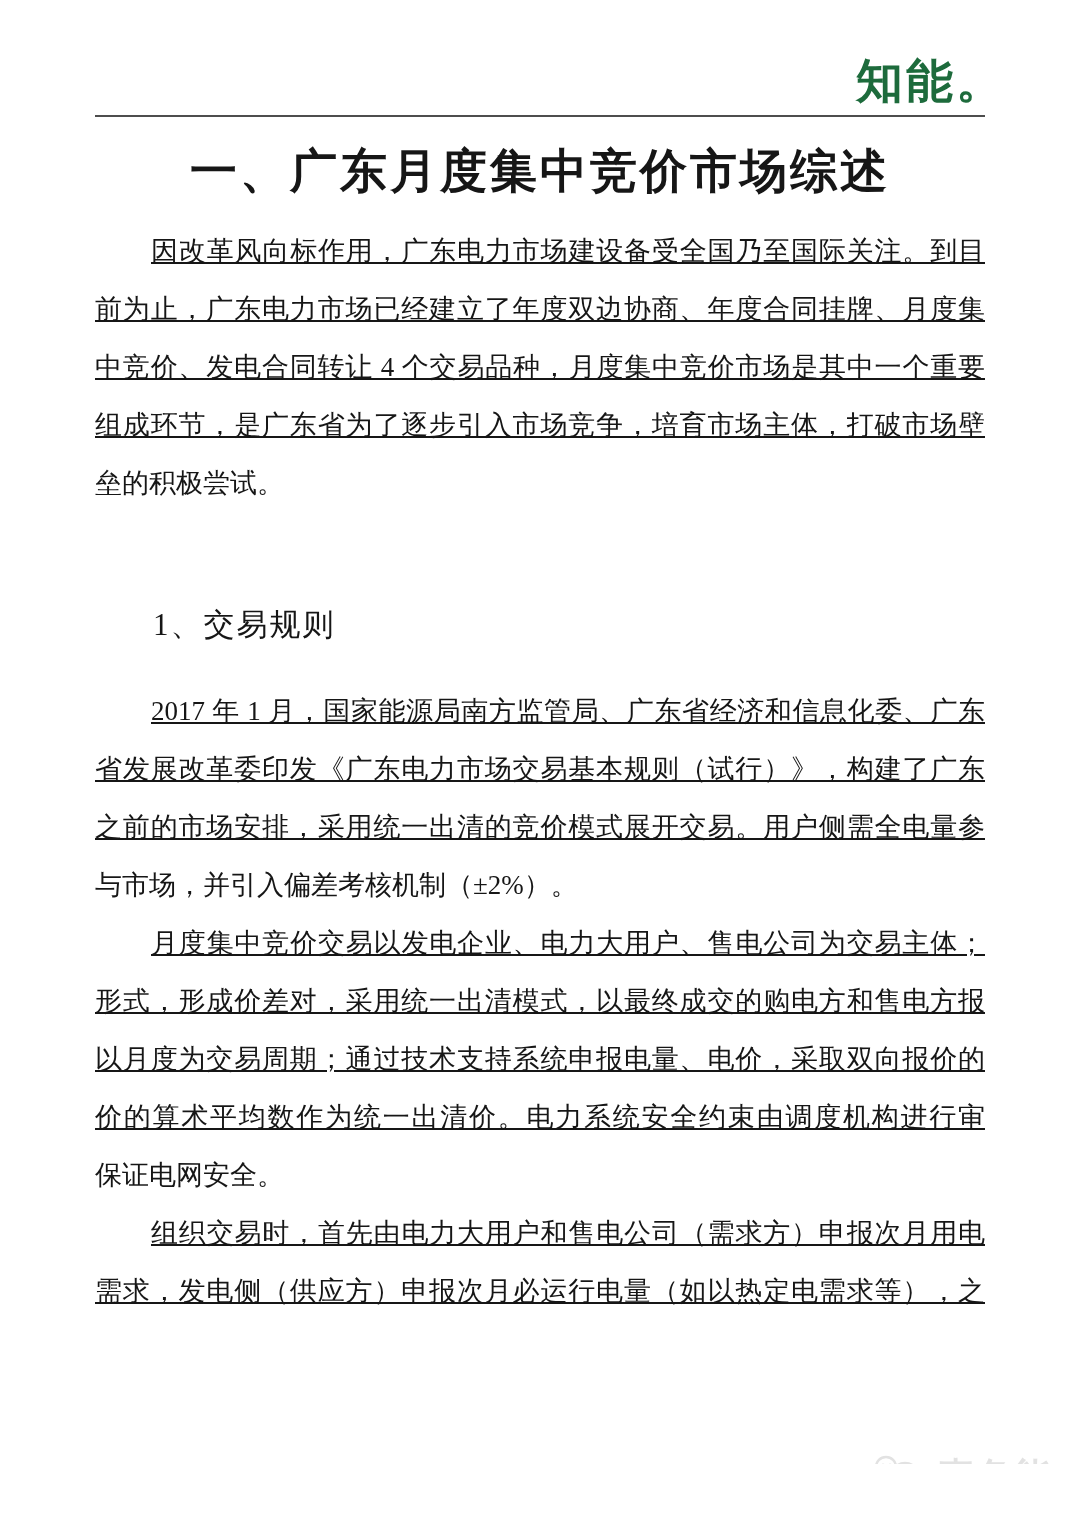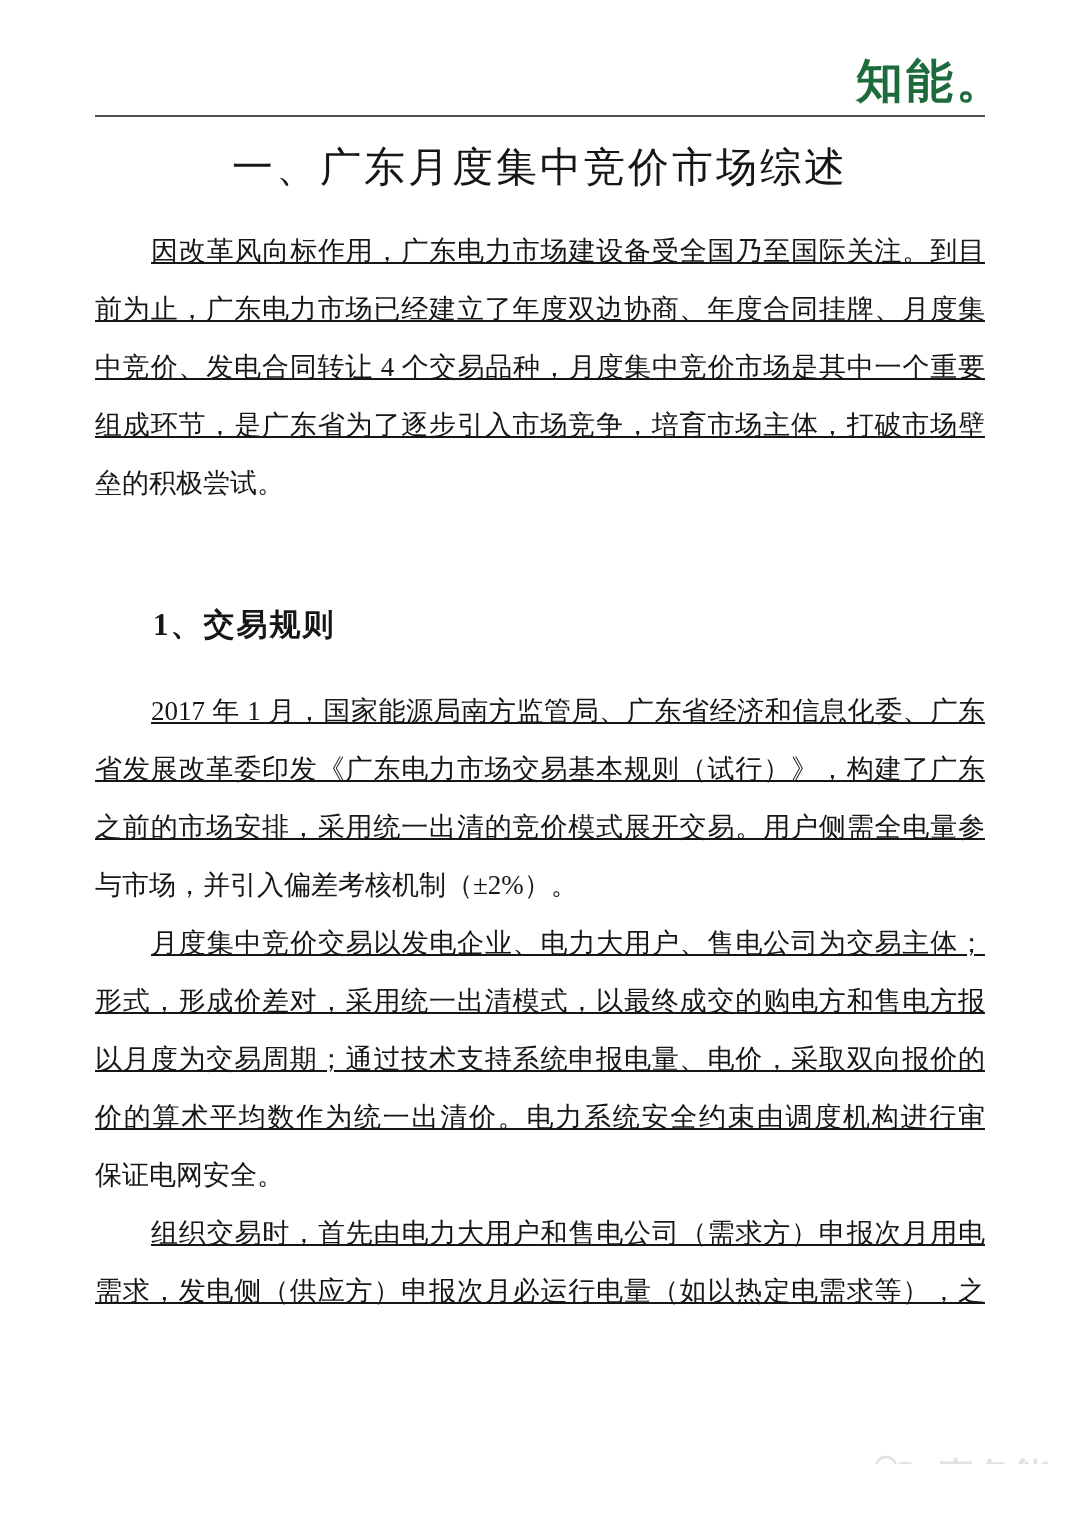--- a/index.html
+++ b/index.html
@@ -16,21 +16,21 @@
     font-size:47px;font-weight:bold;letter-spacing:3px;
     font-family:"DejaVu Sans","Liberation Sans",sans-serif;
     white-space:nowrap;
   }
   .header-line{
     position:absolute;left:95px;top:115px;width:890px;height:2px;
     background:#4d4d4d;
   }
   .doc-title{
     position:absolute;left:95px;top:140px;width:890px;
-    text-align:center;font-size:41px;font-weight:normal;
+    text-align:center;font-size:47px;font-weight:bold;
     letter-spacing:3px;white-space:nowrap;
   }
   .content{
     position:absolute;left:95px;top:222px;width:890px;
     font-size:27px;
   }
   .line{
     height:58px;line-height:58px;
     white-space:nowrap;
   }
@@ -39,21 +39,21 @@
     text-align-last:justify;
     white-space:normal;
     overflow:hidden;
     text-decoration:underline;
   }
   .indent{padding-left:56px;}
   .section-heading{
     margin-top:84px;
     height:58px;line-height:58px;
     padding-left:58px;
-    font-size:31px;font-weight:bold;
+    font-size:31px;font-weight:normal;
     letter-spacing:2px;
   }
   .para{margin:0;padding:0;}
   .para-gap{margin-top:28px;}
   .page-number{
     position:absolute;left:0;top:1472px;width:1080px;
     text-align:center;font-size:23px;color:#222;
   }
   .watermark{
     position:absolute;right:28px;top:1452px;

